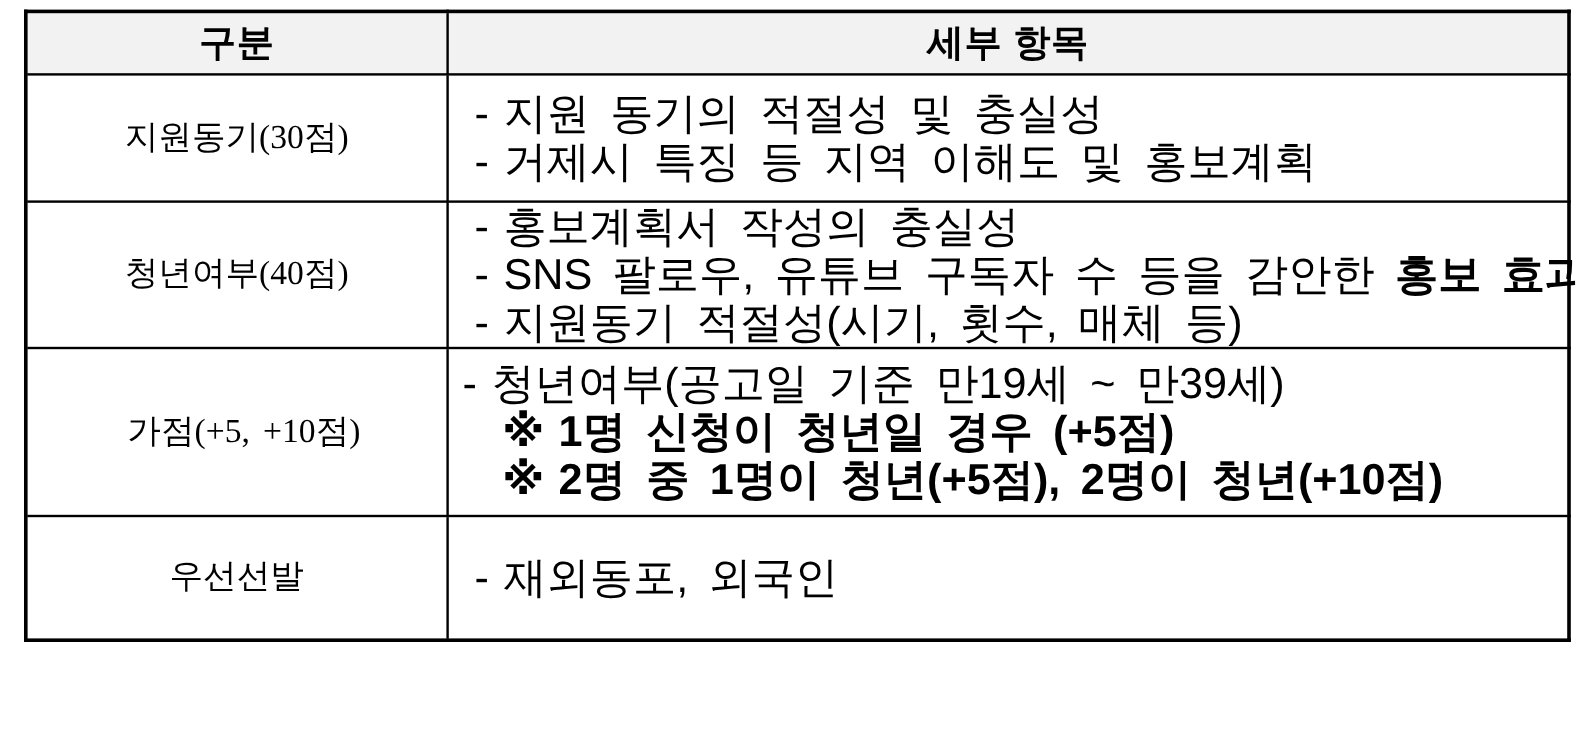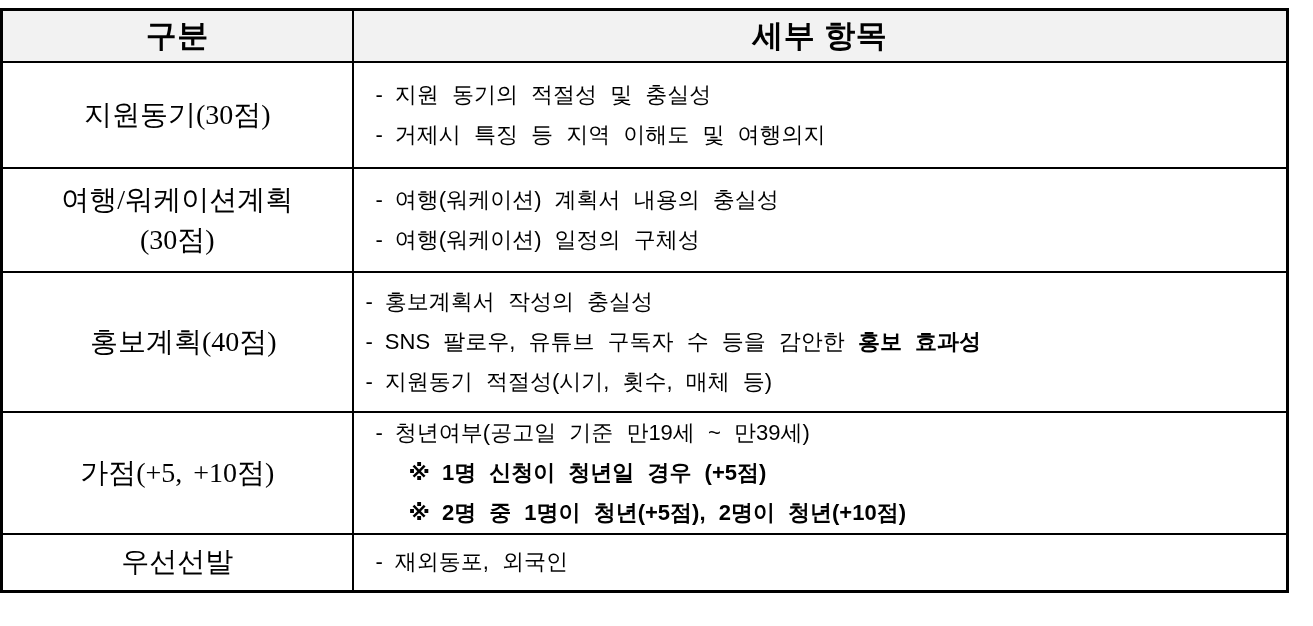--- a/index.html
+++ b/index.html
@@ -18,21 +18,21 @@
     overflow: hidden;
   }
   .page {
     position: relative;
     width: 1313px;
     height: 626px;
     background: var(--page-bg);
   }
   table.eval-table {
     position: absolute;
-    left: 0;
+    left: 20px;
     top: 8px;
     width: 1286px;
     border-collapse: collapse;
     table-layout: fixed;
     border: 3px solid var(--border-color);
   }
   .eval-table th,
   .eval-table td {
     border: 2px solid var(--border-color);
     vertical-align: middle;
@@ -60,21 +60,21 @@
   td.cat-cell {
     text-align: center;
     font-size: 28px;
     line-height: 40px;
     word-spacing: 4px;
     font-family: Liberation Serif, serif;
   }
   td.detail-cell {
     padding-left: 22px;
     padding-right: 8px;
-    font-size: 22px;
+    font-size: 36px;
   }
   .detail-item {
     line-height: 40px;
     word-spacing: 7px;
     white-space: nowrap;
   }
   .detail-item .marker {
     display: inline-block;
     margin-right: 12px;
   }
@@ -97,36 +97,26 @@
         <th class="col-details">세부 항목</th>
       </tr>
     </thead>
     <tbody id="table-body">
         <tr>
           <td class="cat-cell col-category">
             <div class="cat-line">지원동기(30점)</div>
           </td>
           <td class="detail-cell col-details">
             <div class="detail-item"><span class="marker">-</span><span class="text-seg">지원 동기의 적절성 및 충실성</span></div>
-            <div class="detail-item"><span class="marker">-</span><span class="text-seg">거제시 특징 등 지역 이해도 및 여행의지</span></div>
+            <div class="detail-item"><span class="marker">-</span><span class="text-seg">거제시 특징 등 지역 이해도 및 홍보계획</span></div>
           </td>
         </tr>
         <tr>
           <td class="cat-cell col-category">
-            <div class="cat-line">여행/워케이션계획</div>
-            <div class="cat-line">(30점)</div>
-          </td>
-          <td class="detail-cell col-details">
-            <div class="detail-item"><span class="marker">-</span><span class="text-seg">여행(워케이션) 계획서 내용의 충실성</span></div>
-            <div class="detail-item"><span class="marker">-</span><span class="text-seg">여행(워케이션) 일정의 구체성</span></div>
-          </td>
-        </tr>
-        <tr>
-          <td class="cat-cell col-category">
-            <div class="cat-line">홍보계획(40점)</div>
+            <div class="cat-line">청년여부(40점)</div>
           </td>
           <td class="detail-cell col-details">
             <div class="detail-item"><span class="marker">-</span><span class="text-seg">홍보계획서 작성의 충실성</span></div>
             <div class="detail-item"><span class="marker">-</span><span class="text-seg">SNS 팔로우, 유튜브 구독자 수 등을 감안한 </span><span class="bold-seg">홍보 효과성</span></div>
             <div class="detail-item"><span class="marker">-</span><span class="text-seg">지원동기 적절성(시기, 횟수, 매체 등)</span></div>
           </td>
         </tr>
         <tr>
           <td class="cat-cell col-category">
             <div class="cat-line">가점(+5, +10점)</div>

